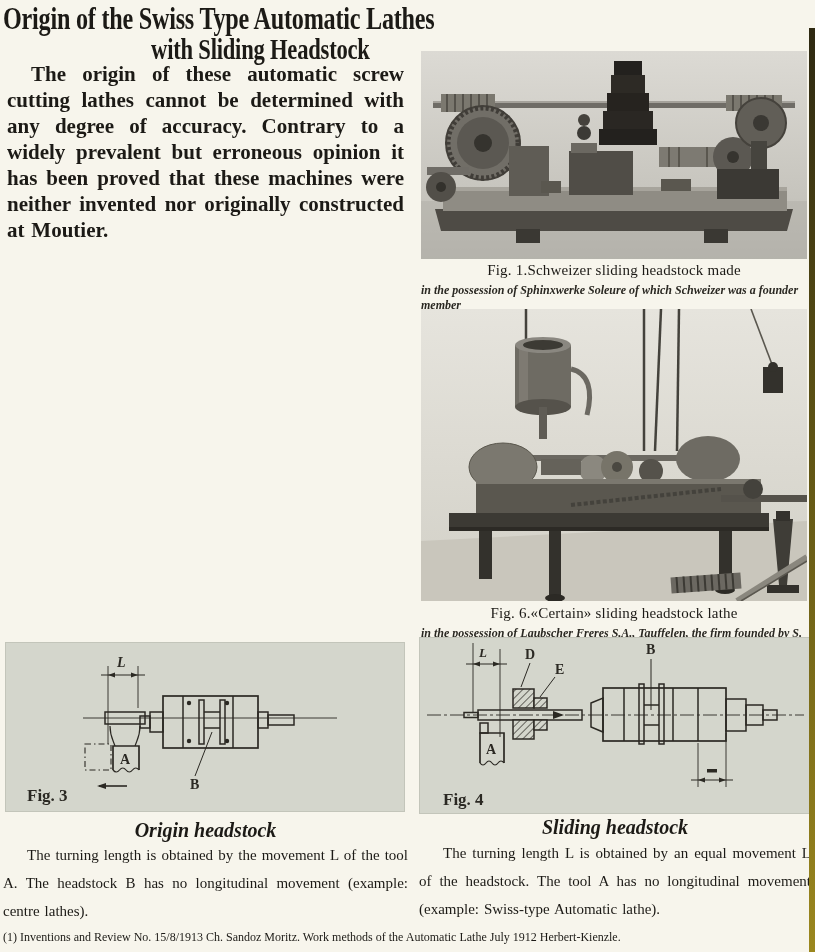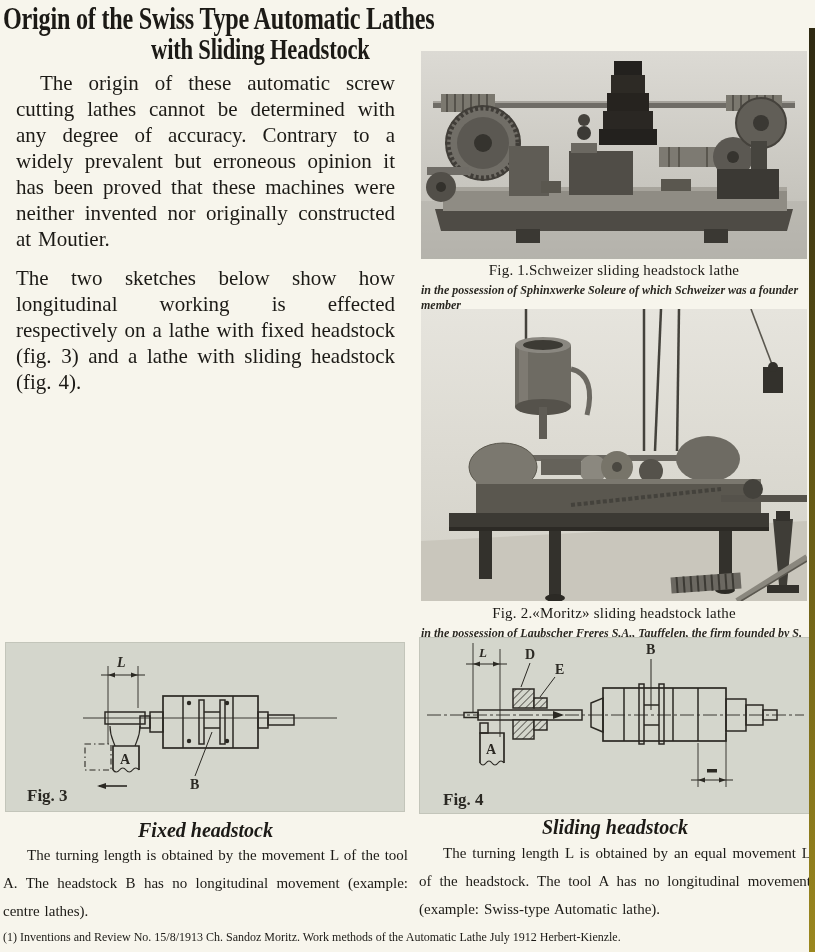--- a/index.html
+++ b/index.html
@@ -20,21 +20,21 @@
     transform:scaleX(0.78);transform-origin:left top;letter-spacing:-0.3px;
   }
   #title .t2{
     font-weight:bold;font-size:29px;line-height:31px;white-space:nowrap;
     transform:scaleX(0.78);transform-origin:left top;text-align:center;width:660px;
     margin-top:-2px;letter-spacing:-0.3px;
   }
   
   #col-left{left:3px;top:57px;width:405px;text-align:justify;
     font-size:21px;line-height:26px;word-spacing:1.6px;}
-  #col-left p{margin:13px;}
+  #col-left p{margin:4px;font-weight:bold;}
   #col-left p + p{margin-top:7px;}
   .indent{text-indent:24px;}
   
   .photo{background:var(--photo);}
   #photo1{left:421px;top:51px;width:386px;height:208px;}
   #photo2{left:421px;top:309px;width:386px;height:292px;}
   .figcap{width:386px;text-align:center;font-size:15px;letter-spacing:.2px;}
   .figcap .caplabel{}
   .figsub{width:386px;text-align:left;font-size:12px;font-style:italic;font-weight:bold;color:#2a2822;}
   #fig1cap{left:421px;top:262px;}
@@ -64,21 +64,20 @@
 </head>
 <body>
 
 <div id="title" class="abs">
   <div class="t1">Origin of the Swiss Type Automatic Lathes</div>
   <div class="t2">with Sliding Headstock</div>
 </div>
 
 <div id="col-left" class="abs">
   <p class="indent">The origin of these automatic screw cutting lathes cannot be determined with any degree of accuracy. Contrary to a widely prevalent but erroneous opinion it has been proved that these machines were neither invented nor originally constructed at Moutier.</p>
-  <p>The two sketches below show how longitudinal working is effected respectively on a lathe with fixed headstock (fig. 3) and a lathe with sliding headstock (fig. 4).</p>
 </div>
 
 <div id="photo1" class="abs photo">
   <svg viewBox="0 0 386 208" width="386" height="208">
     <defs>
       <linearGradient id="p1bg" x1="0" y1="0" x2="0" y2="1">
         <stop offset="0" stop-color="#dcdad4"></stop>
           <stop offset="0.7" stop-color="#c6c4bd"></stop>
           <stop offset="1" stop-color="#b7b5ae"></stop>
       </linearGradient>
@@ -143,21 +142,21 @@
     <circle cx="340" cy="72" r="25" fill="#615e57" stroke="#45423c" stroke-width="2"></circle>
     <circle cx="340" cy="72" r="8" fill="#3a3833"></circle>
     <rect x="330" y="90" width="16" height="54" fill="#46443e"></rect>
     <rect x="296" y="118" width="62" height="30" fill="#3b3934"></rect>
     <rect x="240" y="128" width="30" height="12" fill="#5a574f"></rect>
     <rect x="120" y="130" width="20" height="12" fill="#5a574f"></rect>
   </svg>
 </div>
 
 <div id="fig1cap" class="abs figcap">
-  <span class="caplabel">Fig. 1.</span><span>Schweizer sliding headstock lathe</span>
+  <span class="caplabel">Fig. 1.</span><span>Schweizer sliding headstock made</span>
 </div>
 <div id="fig1sub" class="abs figsub">in the possession of Sphinxwerke Soleure of which Schweizer was a founder member</div>
 
 <div id="photo2" class="abs photo">
   <svg viewBox="0 0 386 292" width="386" height="292">
     <defs>
       <linearGradient id="p2bg" x1="0" y1="0" x2="0" y2="1">
         <stop offset="0" stop-color="#e6e4dd"></stop>
           <stop offset="1" stop-color="#d2d0c7"></stop>
       </linearGradient>
@@ -225,21 +224,21 @@
           <line x1="305" y1="266" x2="305" y2="282"></line>
         <line x1="312" y1="266" x2="312" y2="282"></line>
       </g>
     </g>
     <line x1="316" y1="292" x2="386" y2="248" stroke="#8a877e" stroke-width="6"></line>
     <line x1="320" y1="292" x2="386" y2="252" stroke="#5a574f" stroke-width="1.5"></line>
   </svg>
 </div>
 
 <div id="fig2cap" class="abs figcap">
-  <span class="caplabel">Fig. 2.</span><span>«Moritz» sliding headstock lathe</span>
+  <span class="caplabel">Fig. 6.</span><span>«Certain» sliding headstock lathe</span>
 </div>
 <div id="fig2sub" class="abs figsub">in the possession of Laubscher Freres S.A., Tauffelen, the firm founded by S. Laubscher</div>
 
 <div id="panel3" class="abs panel">
   <svg viewBox="0 0 400 170" width="400" height="170">
     <g stroke="#2b2923" stroke-width="1.5" fill="none">
 
       <line x1="78" y1="76" x2="332" y2="76" stroke-width="0.9"></line>
 
       <rect x="100" y="70" width="40" height="12"></rect>
@@ -347,21 +346,21 @@
     </g>
     <text x="60" y="20" font-size="13" font-weight="bold" font-style="italic" fill="#2b2923">L</text>
     <text x="106" y="22" font-size="14" font-weight="bold" fill="#2b2923">D</text>
     <text x="136" y="37" font-size="14" font-weight="bold" fill="#2b2923">E</text>
     <text x="67" y="117" font-size="14" font-weight="bold" fill="#2b2923">A</text>
     <text x="227" y="17" font-size="14" font-weight="bold" fill="#2b2923">B</text>
     <text x="24" y="168" font-size="17" font-weight="bold" fill="#2b2923">Fig. 4</text>
   </svg>
 </div>
 
-<div id="cap3" class="abs sketchcap">Fixed headstock</div>
+<div id="cap3" class="abs sketchcap">Origin headstock</div>
 <div id="cap4" class="abs sketchcap">Sliding headstock</div>
 
 <p id="text3" class="abs bottomtext indent">The turning length is obtained by the movement L of the tool A. The headstock B has no longitudinal movement (example: centre lathes).</p>
 <p id="text4" class="abs bottomtext indent">The turning length L is obtained by an equal movement L of the headstock. The tool A has no longitudinal movement (example: Swiss-type Automatic lathe).</p>
 
 <div id="footnote" class="abs">(1) Inventions and Review No. 15/8/1913 Ch. Sandoz Moritz.  Work methods of the Automatic Lathe July 1912 Herbert-Kienzle.</div>
 
 <div id="edgestrip" class="abs"></div>
 
 </body></html>

